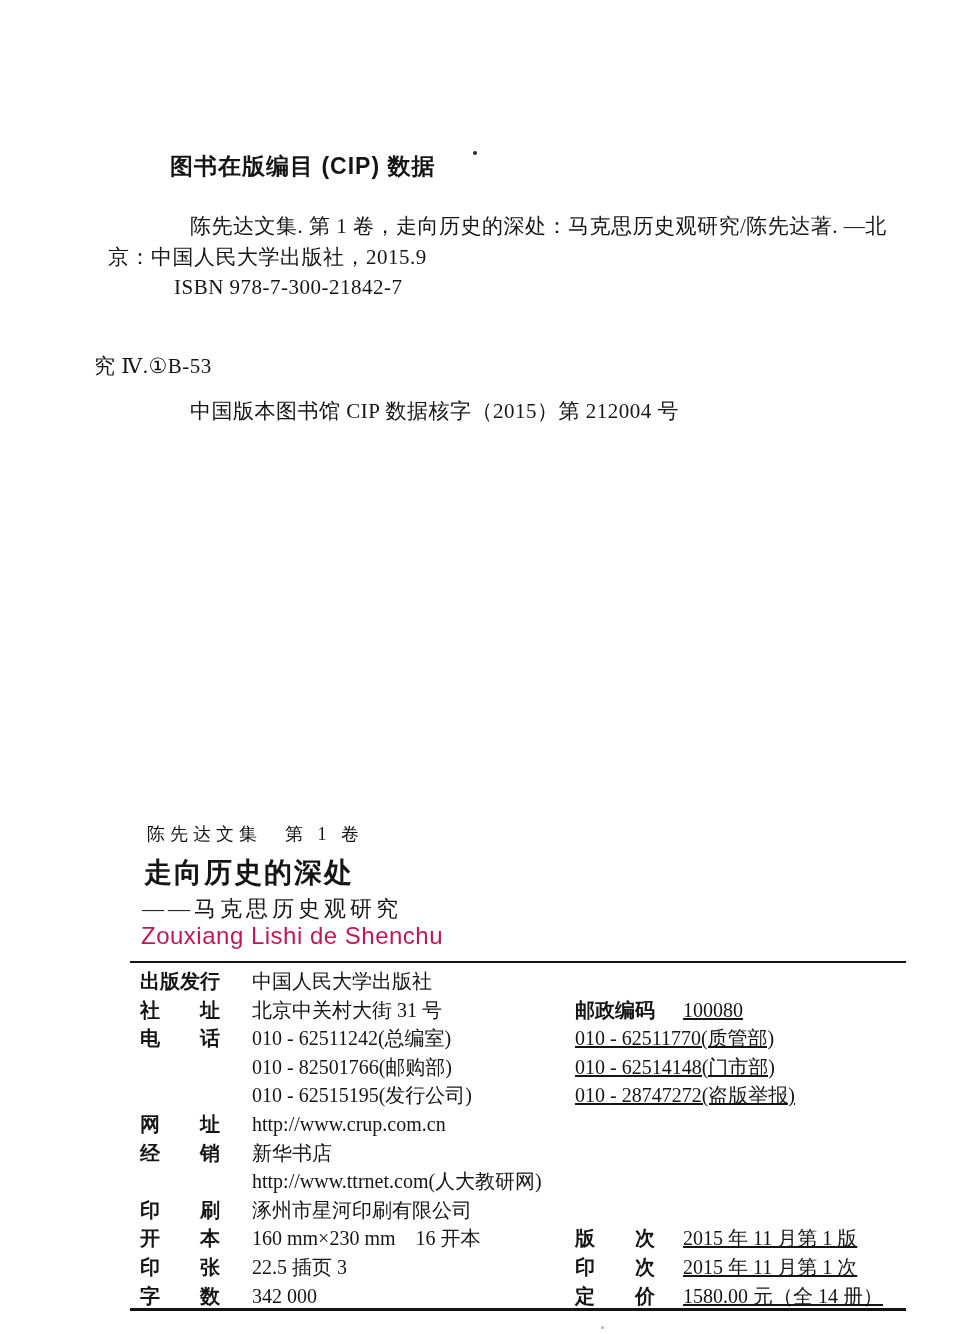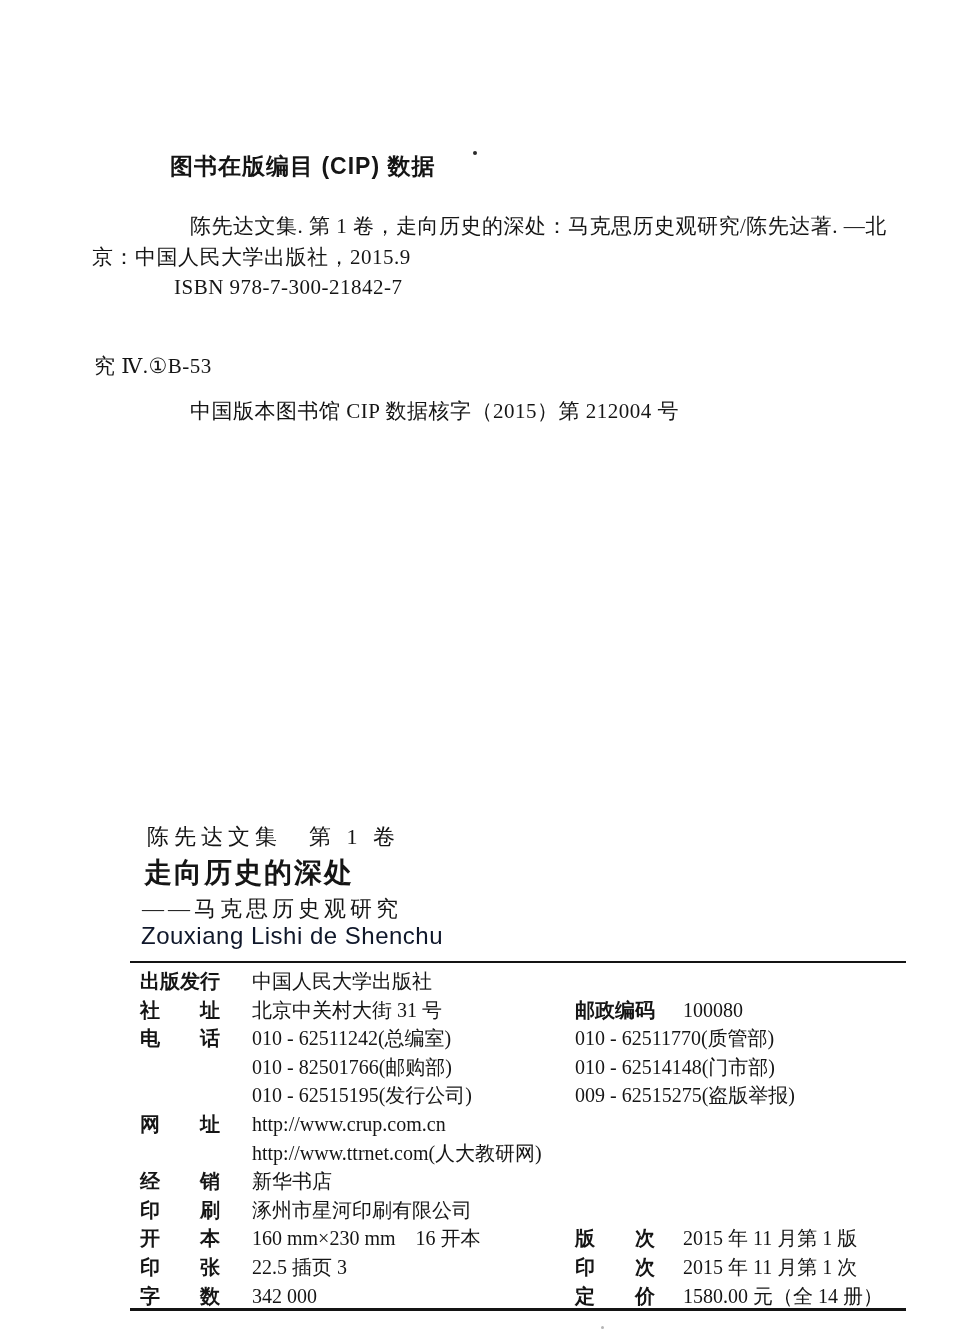--- a/index.html
+++ b/index.html
@@ -15,67 +15,67 @@
   .abs{position:absolute;white-space:nowrap;}
 
   
   .cip-heading{
     left:170px;top:151px;
     font-family:"Liberation Sans","DejaVu Sans",sans-serif;
     font-weight:700;font-size:23px;letter-spacing:1px;
   }
   .cip-text{font-size:21px;letter-spacing:0.5px;text-align:center;}
   .bib-line1{left:190px;top:212px;}
-  .bib-line2{left:92px;top:243px;}
+  .bib-line2{left:108px;top:243px;}
   .isbn-line{left:174px;top:275px;}
   .class-line1{left:190px;top:321px;}
   .class-line2{left:94px;top:352px;}
   .record-line{left:190px;top:397px;}
 
   
   .dot-a{left:473px;top:151px;width:4px;height:4px;border-radius:50%;background:#2a2a2a;}
   .dot-b{left:601px;top:1326px;width:3px;height:3px;border-radius:50%;background:#b5b5b5;}
 
   
   .series-line{
     left:147px;top:822px;
-    font-size:22px;letter-spacing:5px;
+    font-size:18px;letter-spacing:5px;
   }
   .book-title{
     left:144px;top:854px;
     font-family:"Liberation Sans","DejaVu Sans",sans-serif;
     font-weight:700;font-size:28px;letter-spacing:2px;
   }
   .subtitle-line{
     left:142px;top:894px;
     font-size:22px;letter-spacing:4px;
   }
   .pinyin-line{
     left:141px;top:922px;
     font-family:"Liberation Sans","DejaVu Sans",sans-serif;
-    font-size:24px;color:#0f172a;letter-spacing:0.5px;
+    font-size:24px;color:#be185d;letter-spacing:0.5px;
   }
 
   
   .rule{position:absolute;left:130px;width:776px;background:#141414;}
   .rule-top{top:961px;height:2px;}
   .rule-bottom{top:1308px;height:3px;}
   .colophon{
     position:absolute;left:140px;top:967px;width:770px;
     font-size:20px;
   }
   .crow{display:flex;align-items:flex-start;height:28.6px;line-height:28.6px;}
   .lbl,.rlbl{
     font-family:"Liberation Sans","DejaVu Sans",sans-serif;
     font-weight:700;flex:none;white-space:pre;
   }
   .lbl{width:112px;}
   .lval{width:323px;flex:none;white-space:pre;overflow:visible;}
   .rlbl:not(:empty){width:108px;}
-  .rval{white-space:pre;}
+  .rval{white-space:pre;text-decoration:underline;}
 </style>
 </head>
 <body>
 
 <div id="page">
 
   <div class="abs cip-heading">图书在版编目 (CIP) 数据</div>
   <div class="abs dot-a"></div>
 
   <div class="abs cip-text bib-line1">陈先达文集. 第 1 卷，走向历史的深处：马克思历史观研究/陈先达著. —北</div>
@@ -115,37 +115,37 @@
     <div class="crow">
       <span class="lbl"></span>
       <span class="lval">010 - 82501766(邮购部)</span>
       <span class="rlbl"></span>
       <span class="rval">010 - 62514148(门市部)</span>
     </div>
     <div class="crow">
       <span class="lbl"></span>
       <span class="lval">010 - 62515195(发行公司)</span>
       <span class="rlbl"></span>
-      <span class="rval">009 - 62515275(盗版举报)</span>
+      <span class="rval">010 - 28747272(盗版举报)</span>
     </div>
     <div class="crow">
       <span class="lbl">网　　址</span>
       <span class="lval">http://www.crup.com.cn</span>
       <span class="rlbl"></span>
       <span class="rval"></span>
     </div>
     <div class="crow">
-      <span class="lbl"></span>
-      <span class="lval">http://www.ttrnet.com(人大教研网)</span>
+      <span class="lbl">经　　销</span>
+      <span class="lval">新华书店</span>
       <span class="rlbl"></span>
       <span class="rval"></span>
     </div>
     <div class="crow">
-      <span class="lbl">经　　销</span>
-      <span class="lval">新华书店</span>
+      <span class="lbl"></span>
+      <span class="lval">http://www.ttrnet.com(人大教研网)</span>
       <span class="rlbl"></span>
       <span class="rval"></span>
     </div>
     <div class="crow">
       <span class="lbl">印　　刷</span>
       <span class="lval">涿州市星河印刷有限公司</span>
       <span class="rlbl"></span>
       <span class="rval"></span>
     </div>
     <div class="crow">

